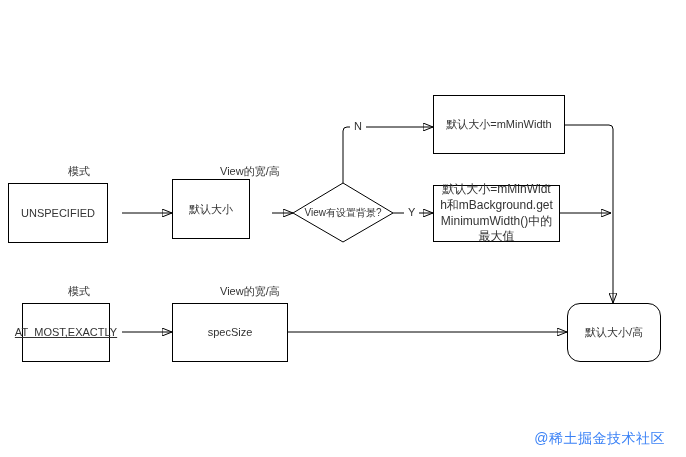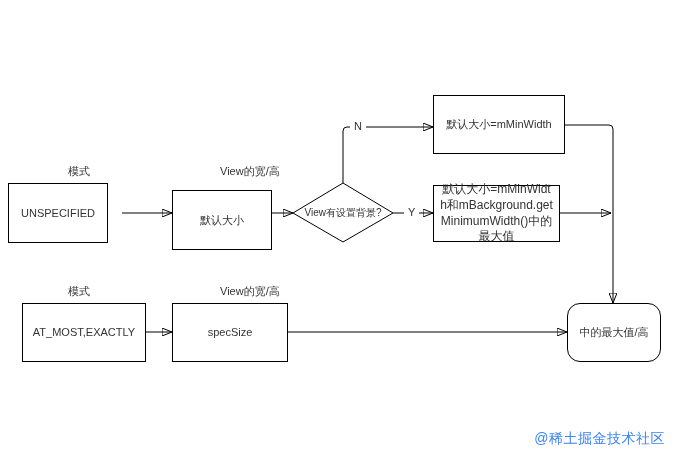--- a/index.html
+++ b/index.html
@@ -109,33 +109,33 @@
 
     <path d="M272,332 H567" marker-end="url(#arrowhead)"></path>
 
     <polygon points="343,183 393,213 343,242 293,213" fill="#ffffff" stroke="#000000" stroke-width="1"></polygon>
   </svg>
 
   <div class="small-label" style="left:20px; top:164px;">模式</div>
   <div class="small-label" style="left:172px; top:164px;">View的宽/高</div>
 
   <div class="node" style="left:8px; top:183px; width:100px; height:60px;">UNSPECIFIED</div>
-  <div class="node" style="left:172px; top:190px; width:100px; height:60px;">默认大小</div>
+  <div class="node" style="left:172px; top:179px; width:78px; height:60px;">默认大小</div>
 
   <div class="diamond-text" style="left:293px; top:183px; width:100px; height:59px;">View有设置背景?</div>
 
   <div class="branch-label" style="left:350px; top:120px;">N</div>
   <div class="branch-label" style="left:404px; top:206px;">Y</div>
 
   <div class="node" style="left:433px; top:95px; width:132px; height:59px;">默认大小=mMinWidth</div>
   <div class="node multiline" style="left:433px; top:185px; width:127px; height:57px;">默认大小=mMinWidth和mBackground.getMinimumWidth()中的最大值</div>
 
   <div class="small-label" style="left:20px; top:284px;">模式</div>
   <div class="small-label" style="left:172px; top:284px;">View的宽/高</div>
 
-  <div class="node" style="left:22px; top:303px; width:124px; height:59px;">AT_MOST,EXACTLY</div>
+  <div class="node" style="left:22px; top:303px; width:88px; height:59px;text-decoration:underline;">AT_MOST,EXACTLY</div>
   <div class="node" style="left:172px; top:303px; width:116px; height:59px;">specSize</div>
 
-  <div class="node rounded" style="left:567px; top:303px; width:94px; height:59px;">中的最大值/高</div>
+  <div class="node rounded" style="left:567px; top:303px; width:94px; height:59px;">默认大小/高</div>
 
   <div class="watermark">@稀土掘金技术社区</div>
 
 </div>
 
 </body></html>

